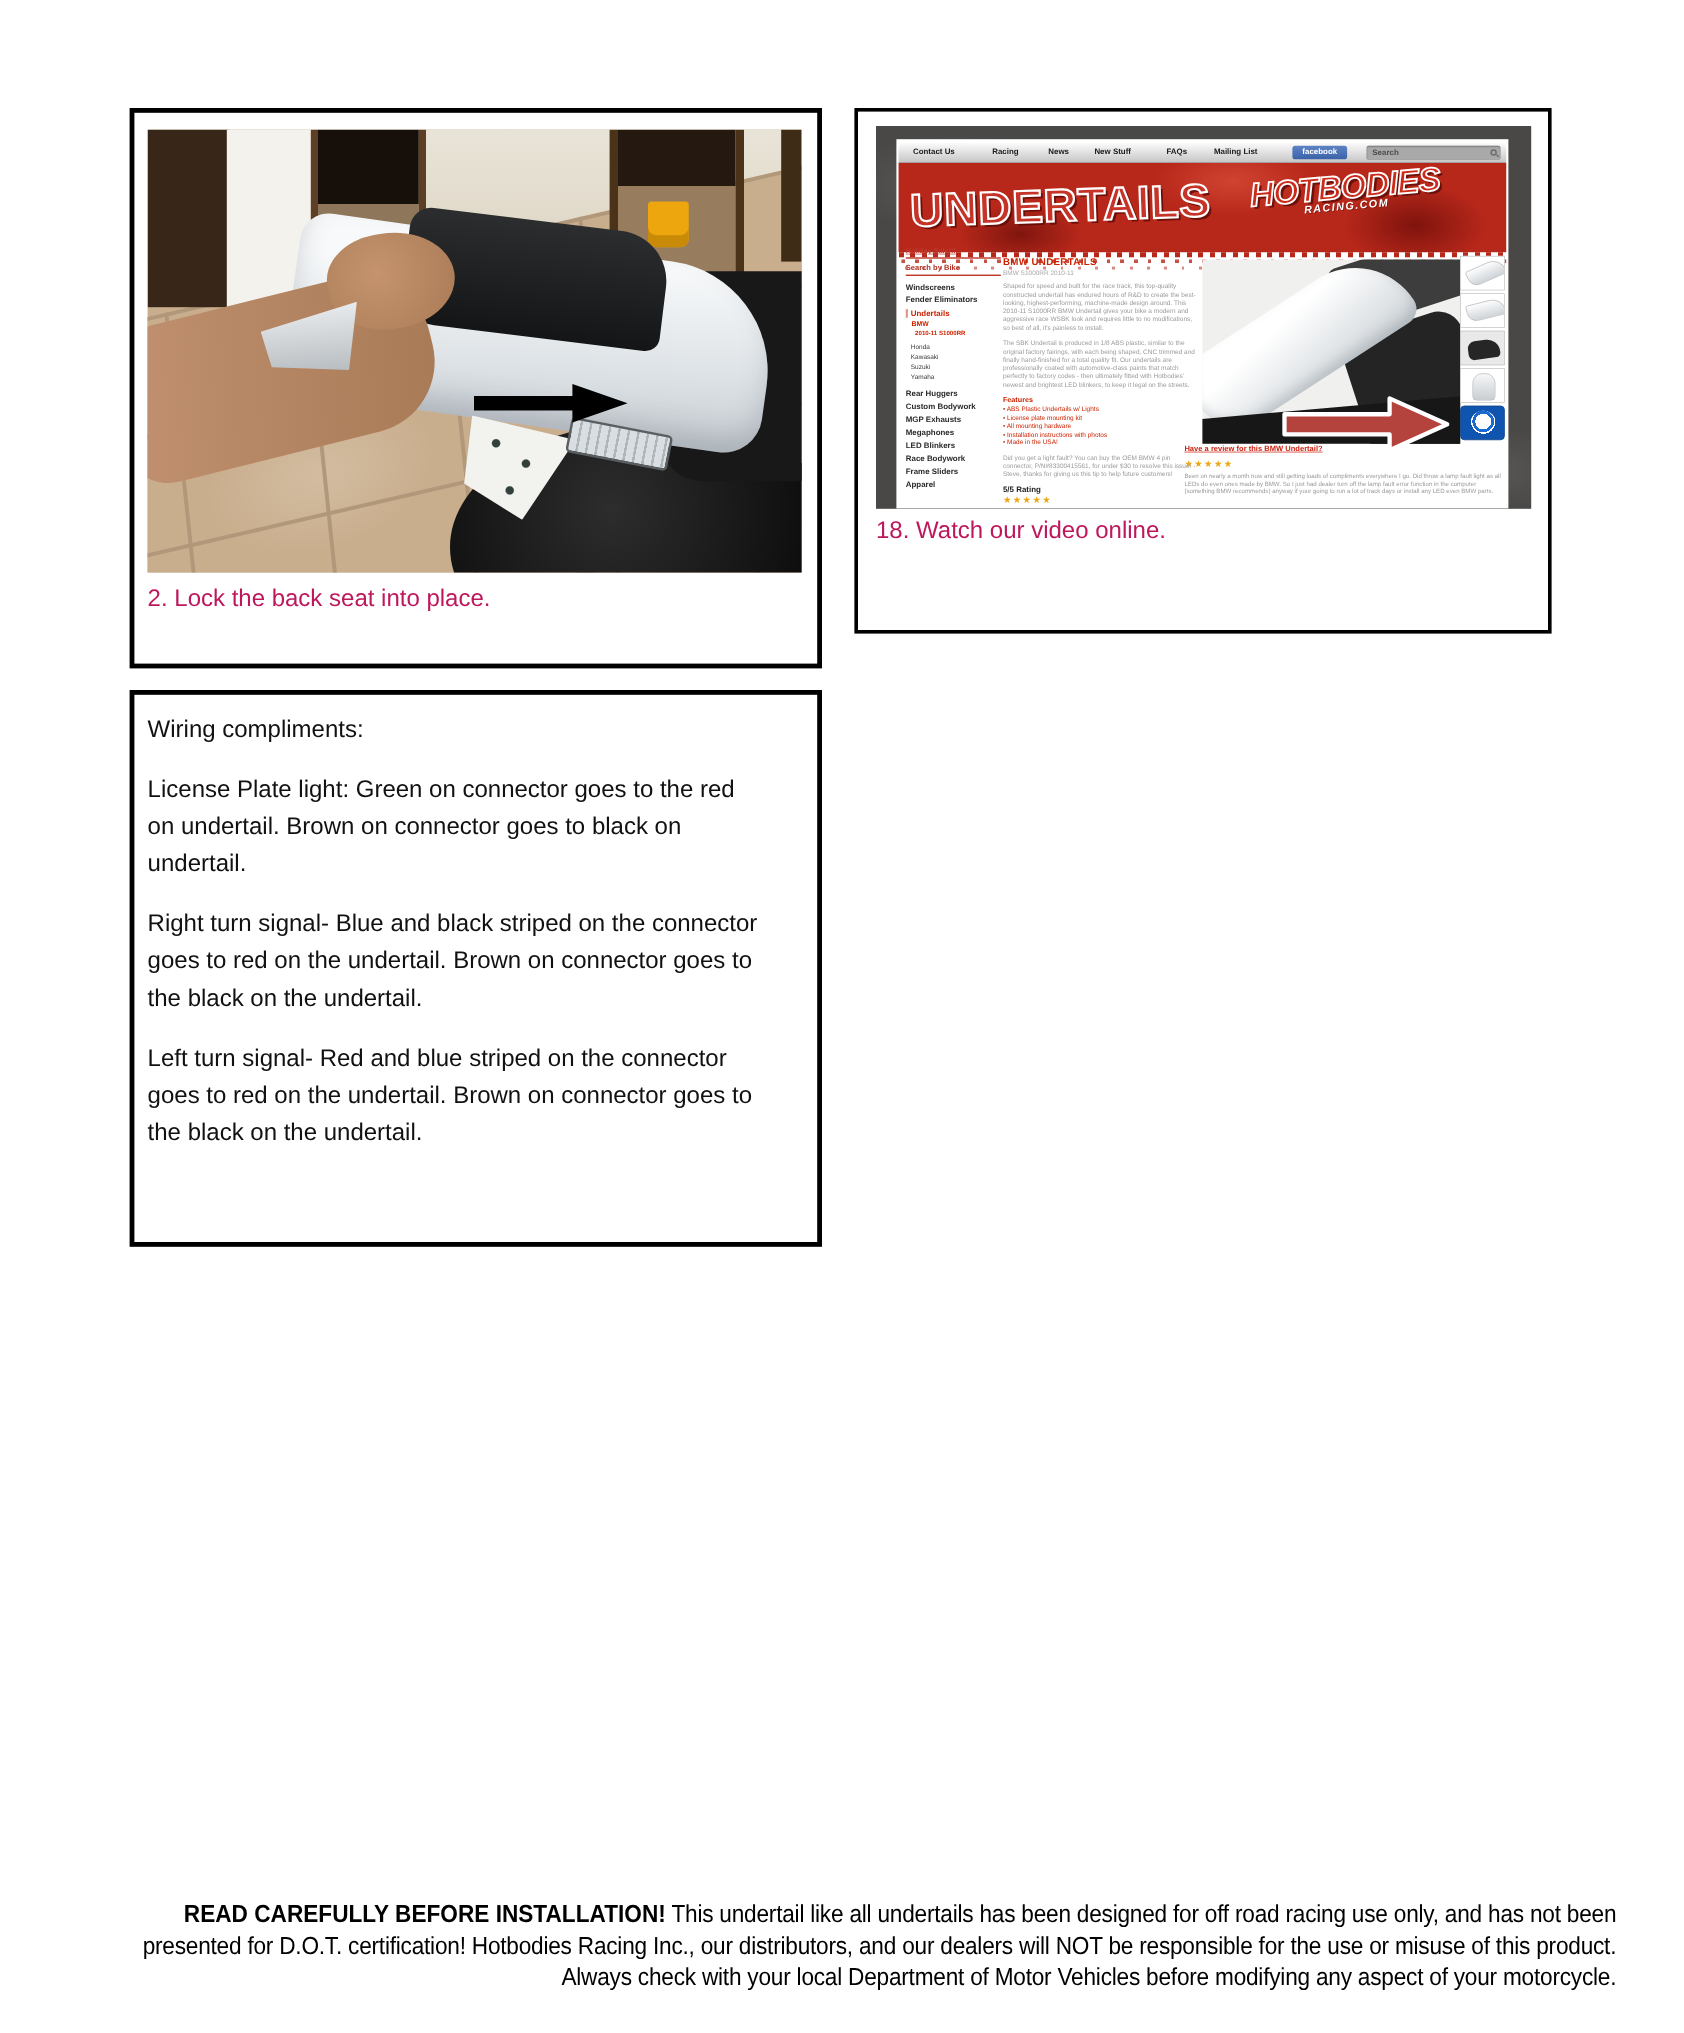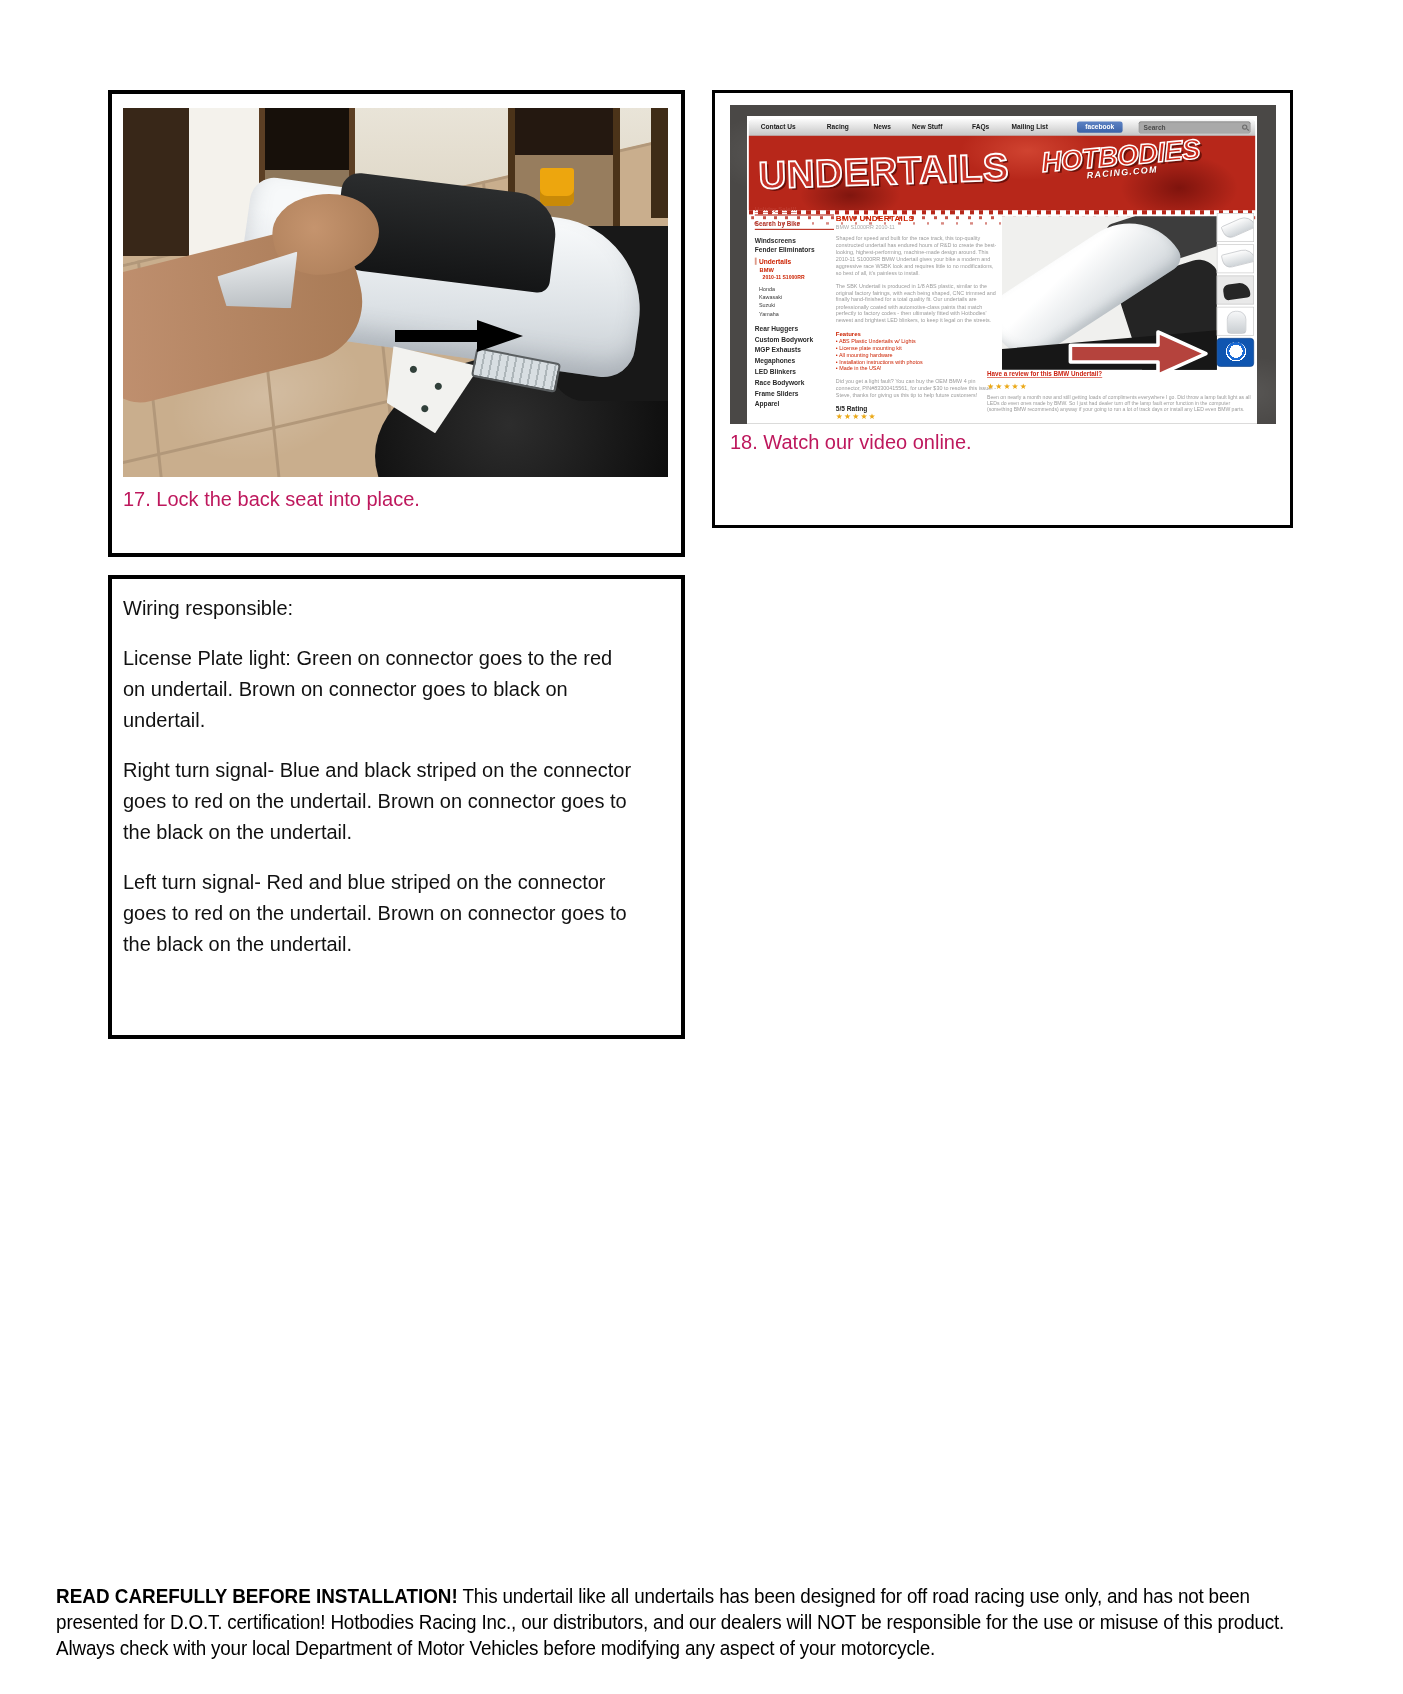--- a/index.html
+++ b/index.html
@@ -132,21 +132,21 @@
   .wreview{position:absolute;left:400px;top:424px;width:442px;}
   .wr-q{font-size:10.5px;font-weight:bold;color:#cc2211;text-decoration:underline;}
   .wr-stars{font-size:13px;color:#eba816;letter-spacing:2px;margin-top:7px;}
   .wr-text{font-size:8.5px;line-height:10.5px;color:#9b9b9b;margin-top:5px;}
   #box-web .caption{left:15px;top:338px;}
   
   #box-wiring{left:108px;top:575px;width:577px;height:464px;padding:14px 0 0 11px;}
   .wiring-text{width:512px;font-size:20px;line-height:31px;color:#111;}
   .wiring-text p{margin:0 0 19px 0;}
   
-  #disclaimer{position:absolute;left:0;top:1583px;width:1403px;text-align:left;color:#000;}
+  #disclaimer{position:absolute;left:0;top:1583px;width:1403px;text-align:right;color:#000;}
   #disclaimer .dline{font-size:20.5px;line-height:26px;transform:scaleX(.92);transform-origin:50% 50%;letter-spacing:-.2px;}
   #disclaimer .lead{font-weight:bold;letter-spacing:0;}
 </style>
 </head>
 <body>
 
 <div class="box" id="box-photo">
   <div class="photo-scene">
     <div class="ps-wall"></div>
     <div class="ps-tiles"></div>
@@ -162,21 +162,21 @@
     <div class="ps-seat"></div>
     <div class="ps-arm"></div>
     <div class="ps-fist"></div>
     <div class="ps-heel"></div>
     <div class="ps-bracket"></div>
     <div class="ps-taillight"></div>
     <svg class="ps-arrow" viewBox="0 0 130 36">
       <polygon points="0,12 82,12 82,2 128,18 82,34 82,24 0,24" fill="#000"></polygon>
     </svg>
   </div>
-  <div class="caption">17. Lock the back seat into place.</div>
+  <div class="caption">2. Lock the back seat into place.</div>
 </div>
 
 <div class="box" id="box-web">
   <div class="webshot">
     <div class="webpage">
       <div class="wnav">
         <span class="nv" style="left:20px">Contact Us</span>
         <span class="nv" style="left:130px">Racing</span>
         <span class="nv" style="left:208px">News</span>
         <span class="nv" style="left:272px">New Stuff</span>
@@ -271,21 +271,21 @@
         <div class="wr-stars">★★★★★</div>
         <div class="wr-text">Been on nearly a month now and still getting loads of compliments everywhere I go. Did throw a lamp fault light as all LEDs do even ones made by BMW. So I just had dealer turn off the lamp fault error function in the computer (something BMW recommends) anyway if your going to run a lot of track days or install any LED even BMW parts.</div>
       </div>
     </div>
   </div>
   <div class="caption">18. Watch our video online.</div>
 </div>
 
 <div class="box" id="box-wiring">
   <div class="wiring-text">
-    <p>Wiring responsible:</p>
+    <p>Wiring compliments:</p>
     <p>License Plate light: Green on connector goes to the red on undertail. Brown on connector goes to black on undertail.</p>
     <p>Right turn signal- Blue and black striped on the connector goes to red on the undertail. Brown on connector goes to the black on the undertail.</p>
     <p>Left turn signal- Red and blue striped on the connector goes to red on the undertail. Brown on connector goes to the black on the undertail.</p>
   </div>
 </div>
 
 <div id="disclaimer">
   <div class="dline">
     <span class="lead">READ CAREFULLY BEFORE INSTALLATION!</span><span> This undertail like all undertails has been designed for off road racing use only, and has not been</span>
   </div>

